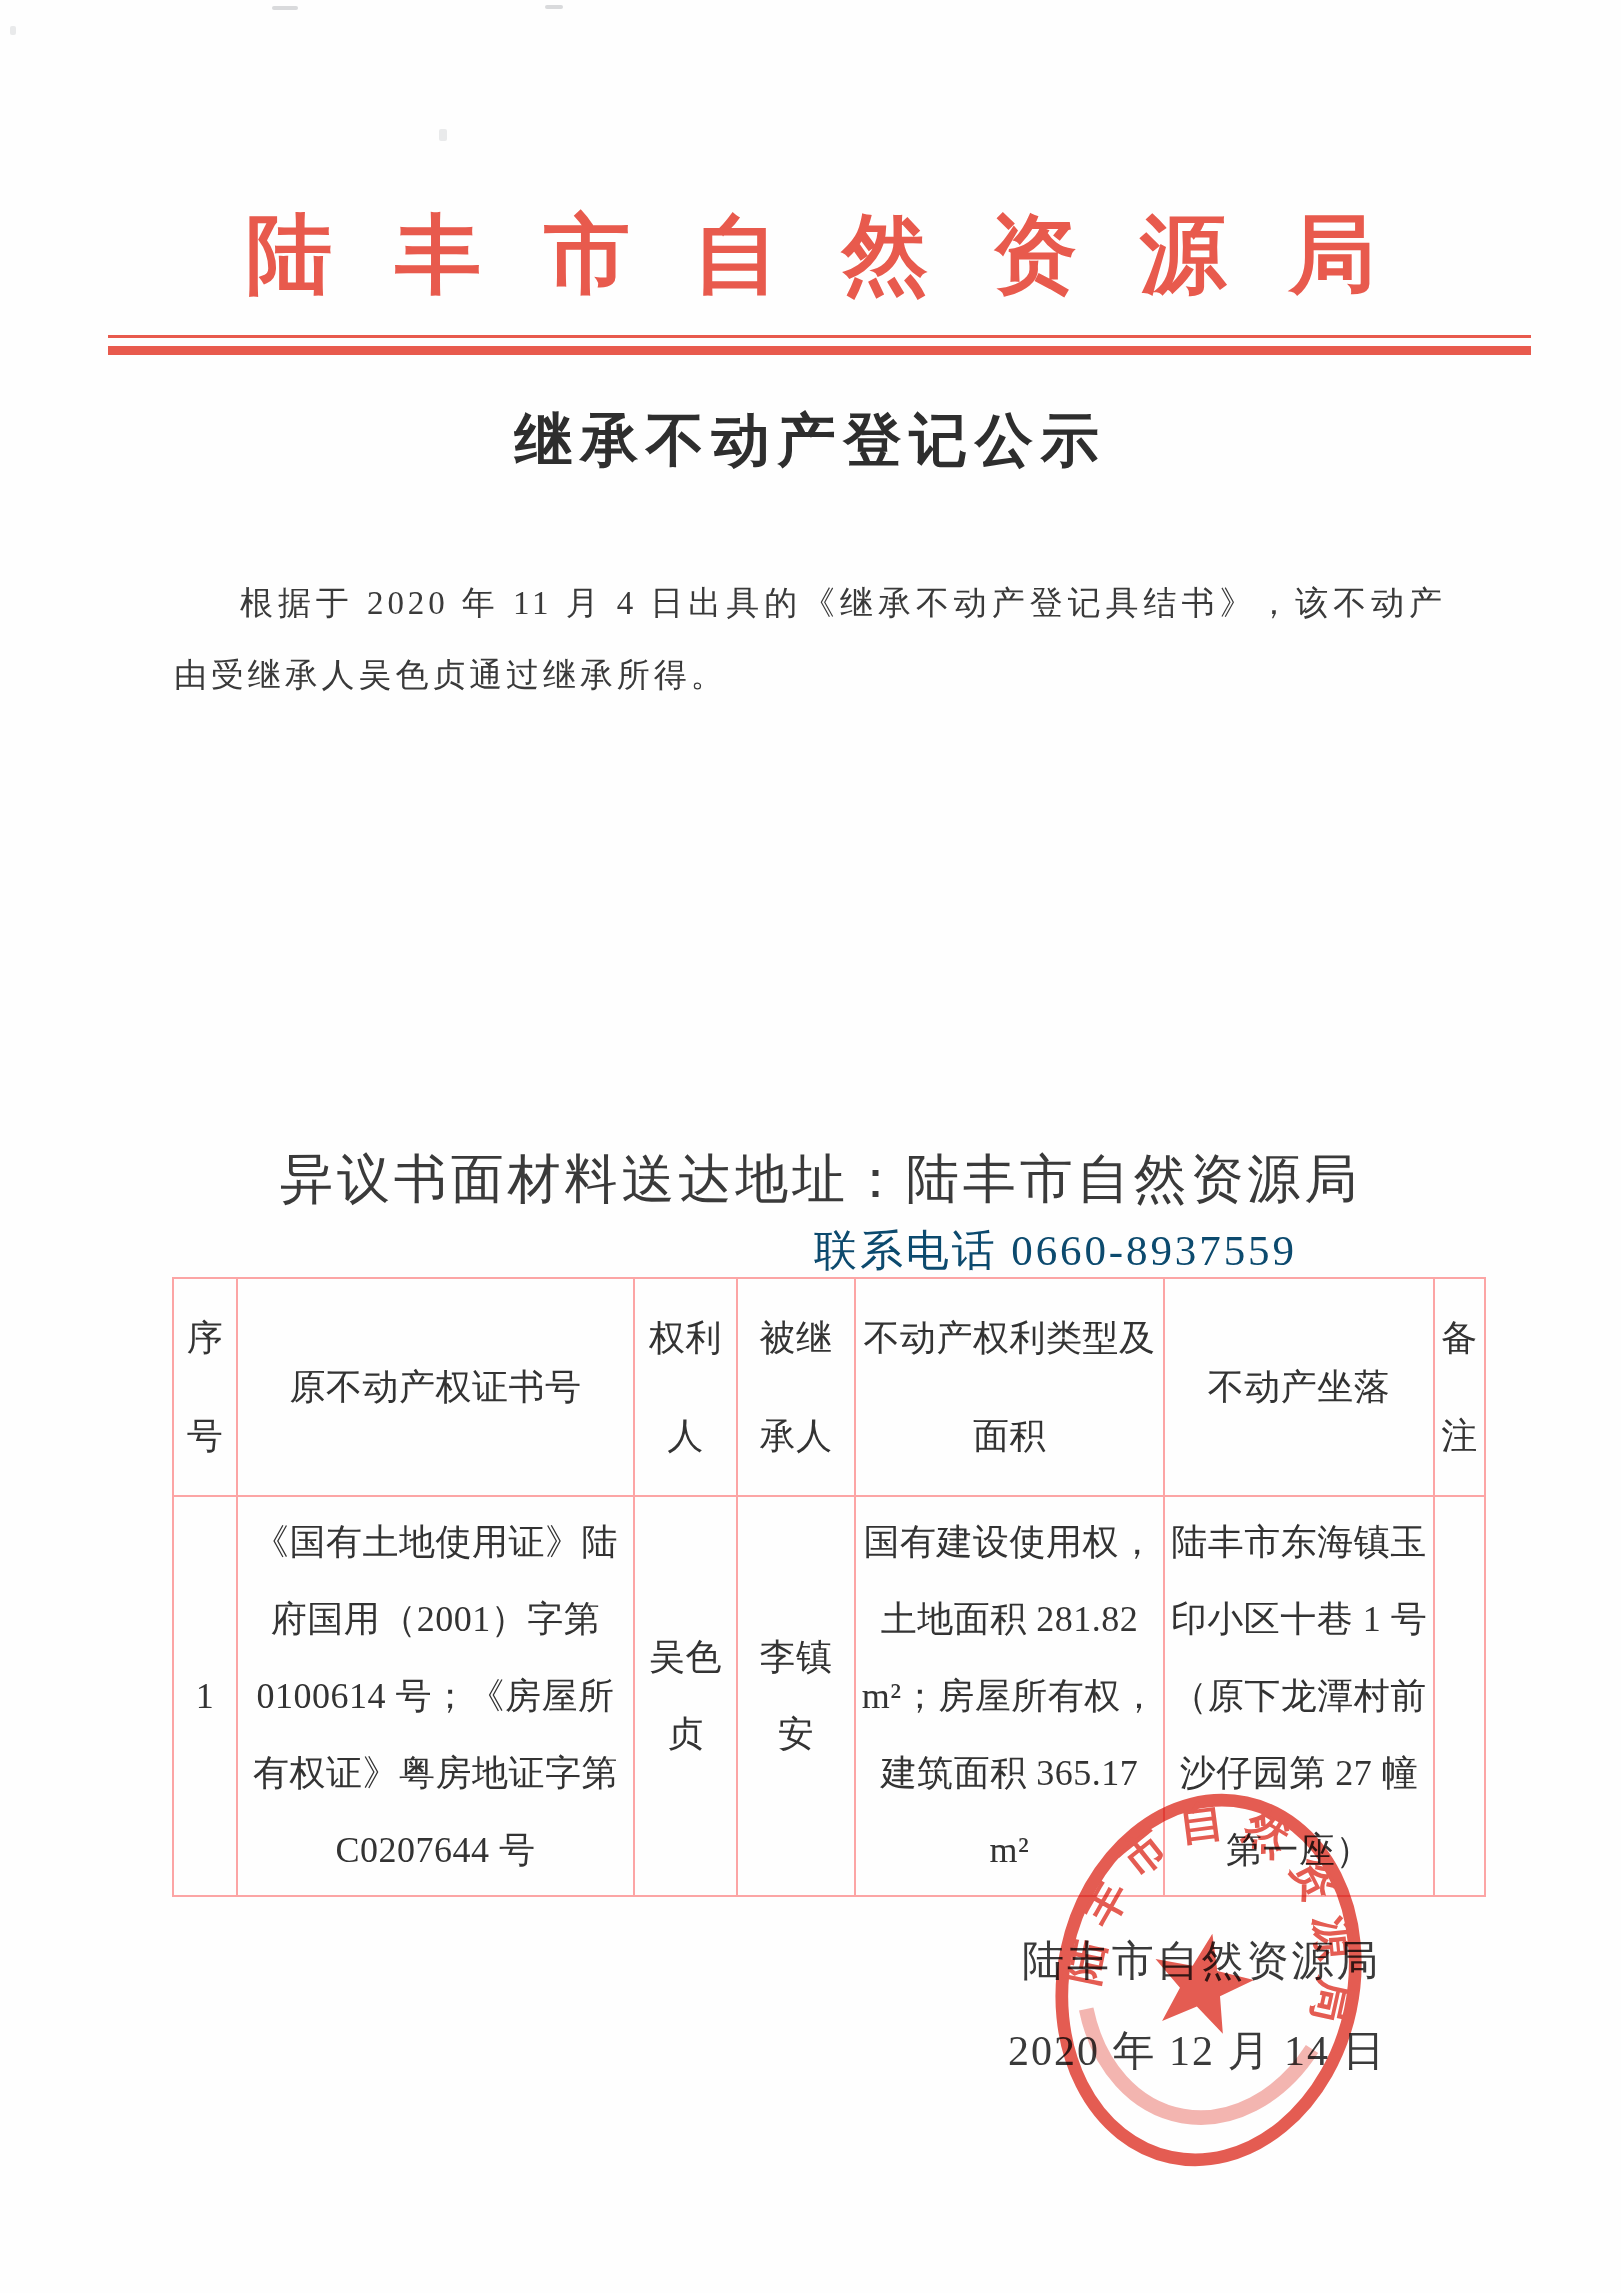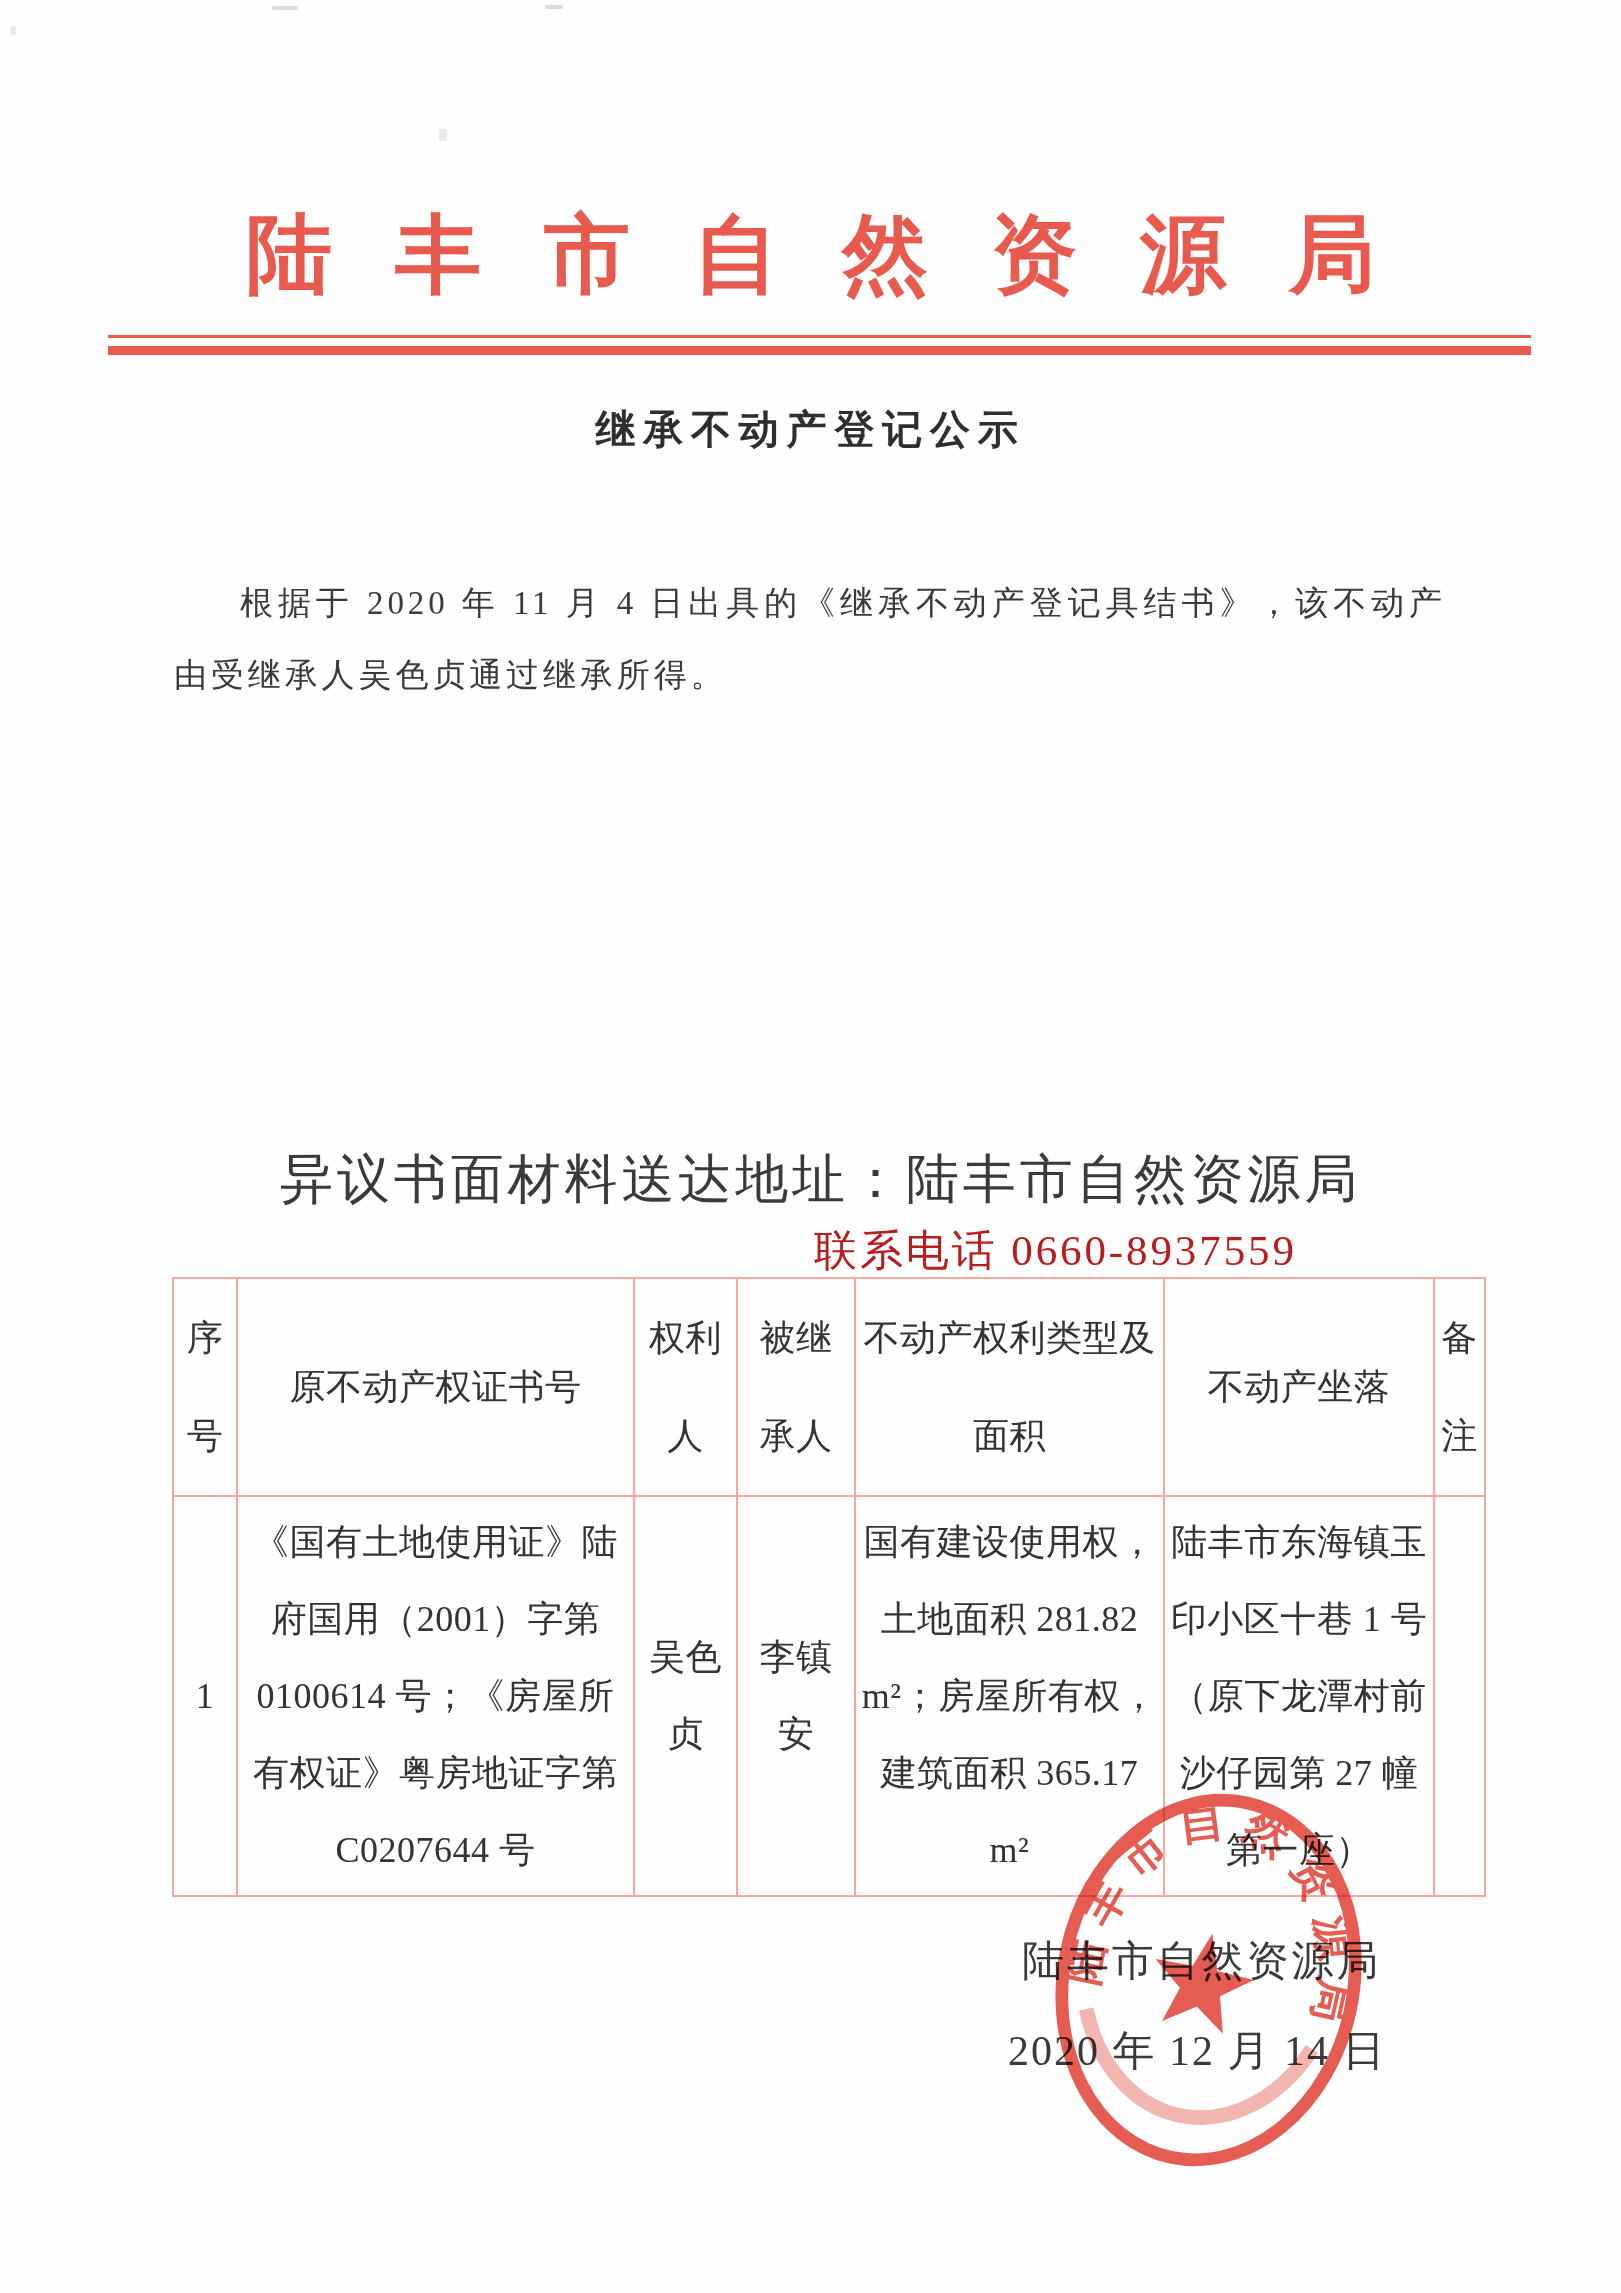--- a/index.html
+++ b/index.html
@@ -32,21 +32,21 @@
   .agency-header .spread { letter-spacing:63px; margin-right:-63px; }
 
   .rule { position:absolute; left:108px; width:1423px; background:#e85a4d; }
   .rule-thin  { top:335px; height:2.9px; }
   .rule-thick { top:346px; height:8.8px; }
 
   
   .doc-title {
     position:absolute; left:0; right:0; top:402px;
     text-align:center;
-    font-size:40px; font-weight:600;
+    font-size:58px; font-weight:600;
     letter-spacing:7.8px;
     color:#2e2e2e;
   }
 
   
   .body-block {
     position:absolute; left:174px; top:567px; width:1272px;
     font-size:33px; line-height:72px; letter-spacing:3.9px;
     text-align:justify;
     color:#3a3a3a;
@@ -54,21 +54,21 @@
   .body-block p { margin:0; text-indent:2em; }
 
   .address-line {
     position:absolute; left:174px; top:1143px; width:1272px;
     font-size:53px; line-height:72px; letter-spacing:3.9px;
     text-indent:2em; color:#3a3a3a;
   }
   .contact-line {
     position:absolute; left:814px; top:1215px;
     font-size:43px; line-height:72px; letter-spacing:2.9px;
-    color:#b91c1c;
+    color:#0c4a6e;
   }
 
   
   table.reg-table {
     position:absolute; left:172px; top:1277px;
     width:1310px;
     border-collapse:collapse;
     table-layout:fixed;
     font-size:36px; letter-spacing:0.5px;
     color:#333;

